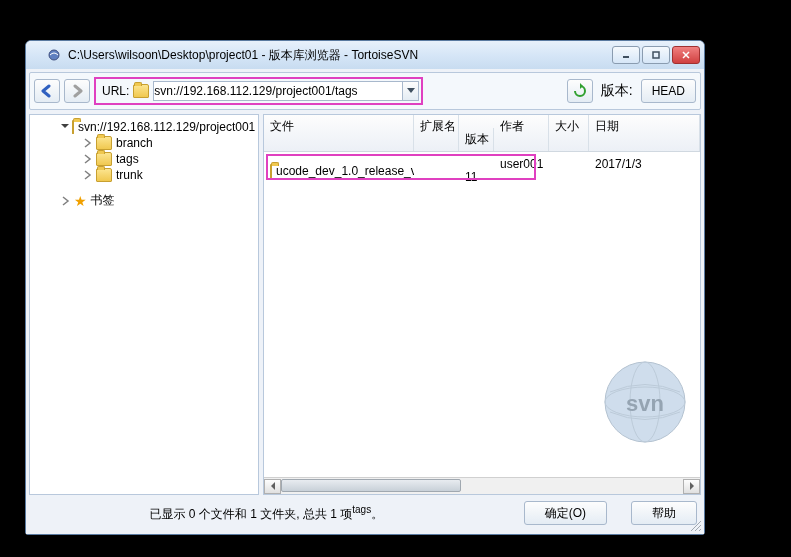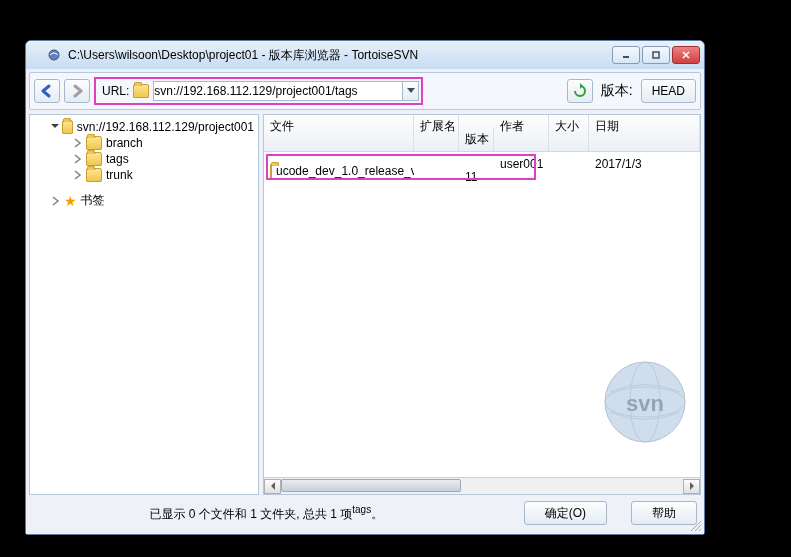--- a/index.html
+++ b/index.html
@@ -18,21 +18,21 @@
 .url-box { display: flex; align-items: center; border: 2px solid #e040c0; padding: 2px; }
 .url-label { font-size: 12px; margin: 0 4px; }
 .folder-icon { width: 16px; height: 14px; display: inline-block; background: linear-gradient(to bottom, #fce590 0%, #f0c850 100%); border: 1px solid #c8a030; border-radius: 2px 2px 1px 1px; position: relative; margin-right: 4px; }
 .folder-icon::before { content: ""; position: absolute; top: -3px; left: 0; width: 6px; height: 3px; background: #f0c850; border: 1px solid #c8a030; border-bottom: none; border-radius: 2px 2px 0 0; }
 .url-input { border: 1px solid #a8b8cc; padding: 2px 0; width: 250px; font-size: 12px; }
 .url-dd { width: 16px; height: 20px; border: 1px solid #a8b8cc; border-left: none; background: linear-gradient(to bottom, #fdfdfd, #e4ecf4); display: flex; align-items: center; justify-content: center; cursor: pointer; }
 .refresh-btn { width: 26px; height: 24px; border: 1px solid #a8b8cc; border-radius: 3px; background: linear-gradient(to bottom, #fdfdfd, #e4ecf4); display: flex; align-items: center; justify-content: center; cursor: pointer; }
 .version-label { font-size: 14px; margin: 0 4px; }
 .head-btn { height: 24px; padding: 0 10px; border: 1px solid #a8b8cc; border-radius: 3px; background: linear-gradient(to bottom, #fdfdfd, #e4ecf4); cursor: pointer; font-size: 12px; }
 .main-area { flex: 1; display: flex; gap: 4px; margin-top: 4px; min-height: 0; }
-.tree-panel { width: 230px; background: #fff; border: 1px solid #b8c8dc; overflow: auto; padding: 4px 4px; }
+.tree-panel { width: 230px; background: #fff; border: 1px solid #b8c8dc; overflow: auto; padding: 4px 14px; }
 .tree-item { display: flex; align-items: center; padding: 1px 0; cursor: pointer; white-space: nowrap; }
 .tree-item.indent1 { padding-left: 16px; }
 .tree-item.indent2 { padding-left: 38px; }
 .expander { width: 12px; height: 12px; display: inline-flex; align-items: center; justify-content: center; margin-right: 2px; }
 .star-icon { color: #f0a000; font-size: 14px; margin-right: 4px; }
 .tree-label { font-size: 12px; }
 .list-panel { flex: 1; background: #fff; border: 1px solid #b8c8dc; display: flex; flex-direction: column; position: relative; overflow: hidden; }
 .list-header { display: flex; background: linear-gradient(to bottom, #fdfdfd, #ecf0f6); border-bottom: 1px solid #d0d8e0; justify-content: space-between; }
 .list-col { padding: 3px 6px; border-right: 1px solid #d8e0e8; font-size: 12px; overflow: hidden; white-space: nowrap; }
 .col-file { width: 150px; }

